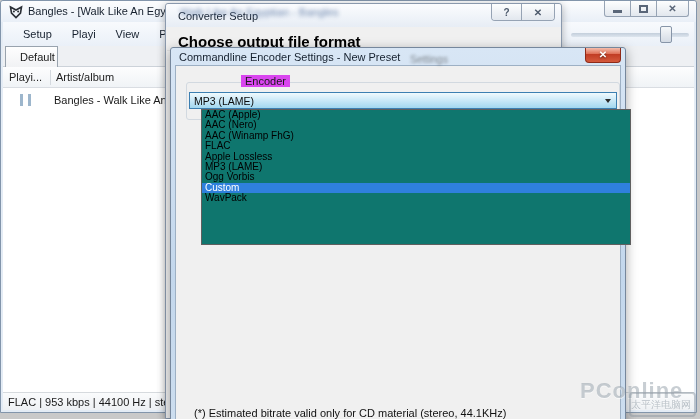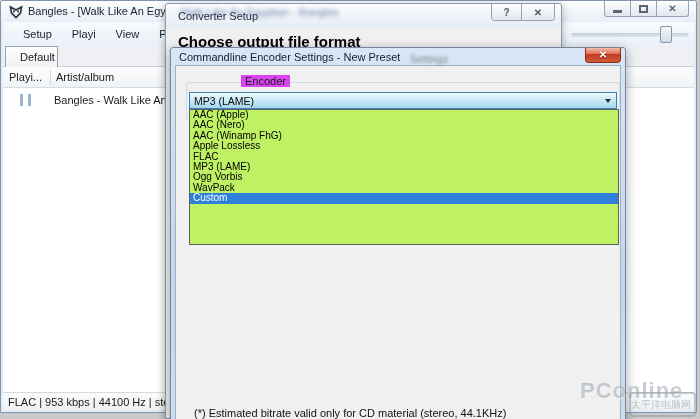--- a/index.html
+++ b/index.html
@@ -128,22 +128,22 @@
     position:absolute; left:13px; top:26px; width:428px; height:17px;
     border:1px solid #3c7fb1;
     background:linear-gradient(#f0fafd,#cdeaf8 45%,#a2d7ef);
     display:flex; align-items:center; padding-left:4px; font-size:10.5px; color:#0a0a0a;
   }
   .combo-arrow-zone { position:absolute; right:0; top:0; width:16px; height:15px;
     display:flex; align-items:center; justify-content:center; }
   .combo-arrow { width:0; height:0; border-left:3.5px solid transparent;
     border-right:3.5px solid transparent; border-top:4px solid #2a2a2a; }
   .ddl {
-    position:absolute; left:13px; top:43px; width:430px; height:136px;
-    background:#bef264; border:1px solid #5f5f5f; overflow:hidden;
+    position:absolute; left:25px; top:43px; width:430px; height:136px;
+    background:#0f766e; border:1px solid #5f5f5f; overflow:hidden;
   }
   .ddl-item { height:10.4px; line-height:10.6px; font-size:10px; padding-left:3px;
     white-space:nowrap; color:#000; }
   .ddl-item.sel { background:#2f80dd; color:#fff; }
   .enc-note { position:absolute; left:18px; top:341px; font-size:11px; color:#111; white-space:nowrap; }
 
   
   .wm { position:absolute; z-index:50; pointer-events:none; }
   .wm-text { left:580px; top:378px; font-size:22px; font-weight:bold; letter-spacing:1px;
     color:rgba(125,138,150,.42); text-shadow:0 1px 0 rgba(255,255,255,.6); }
@@ -240,26 +240,26 @@
       <span>MP3 (LAME)</span>
       <div class="combo-arrow-zone">
         <div class="combo-arrow"></div>
       </div>
     </div>
 
     <div class="ddl" id="encoder-list">
         <div class="ddl-item">AAC (Apple)</div>
         <div class="ddl-item">AAC (Nero)</div>
         <div class="ddl-item">AAC (Winamp FhG)</div>
+        <div class="ddl-item">FLAC</div>
         <div class="ddl-item">Apple Lossless</div>
-        <div class="ddl-item">FLAC</div>
         <div class="ddl-item">MP3 (LAME)</div>
         <div class="ddl-item">Ogg Vorbis</div>
+        <div class="ddl-item sel">Custom</div>
         <div class="ddl-item">WavPack</div>
-        <div class="ddl-item sel">Custom</div>
       </div>
 
     <span class="enc-note">(*) Estimated bitrate valid only for CD material (stereo, 44.1KHz)</span>
   </div>
 </div>
 
 <div class="wm wm-text">PConline</div>
 <div class="wm wm-box">太平洋电脑网</div>
 
 </body></html>

